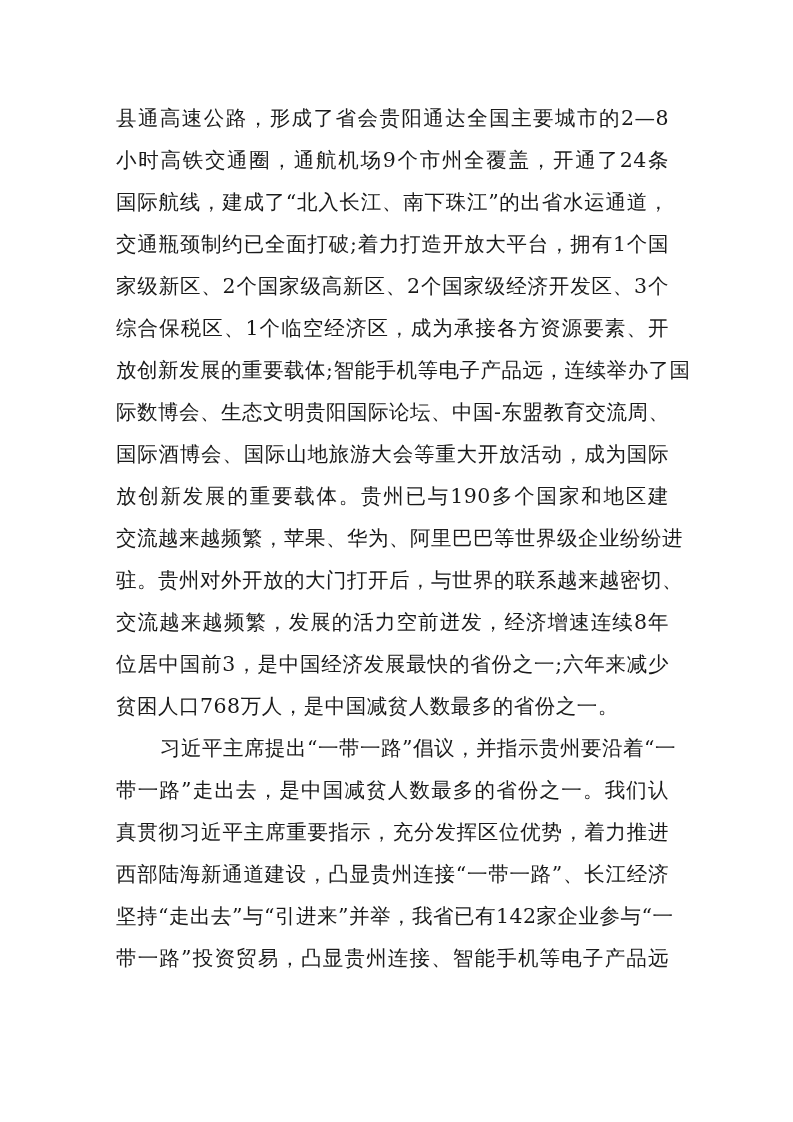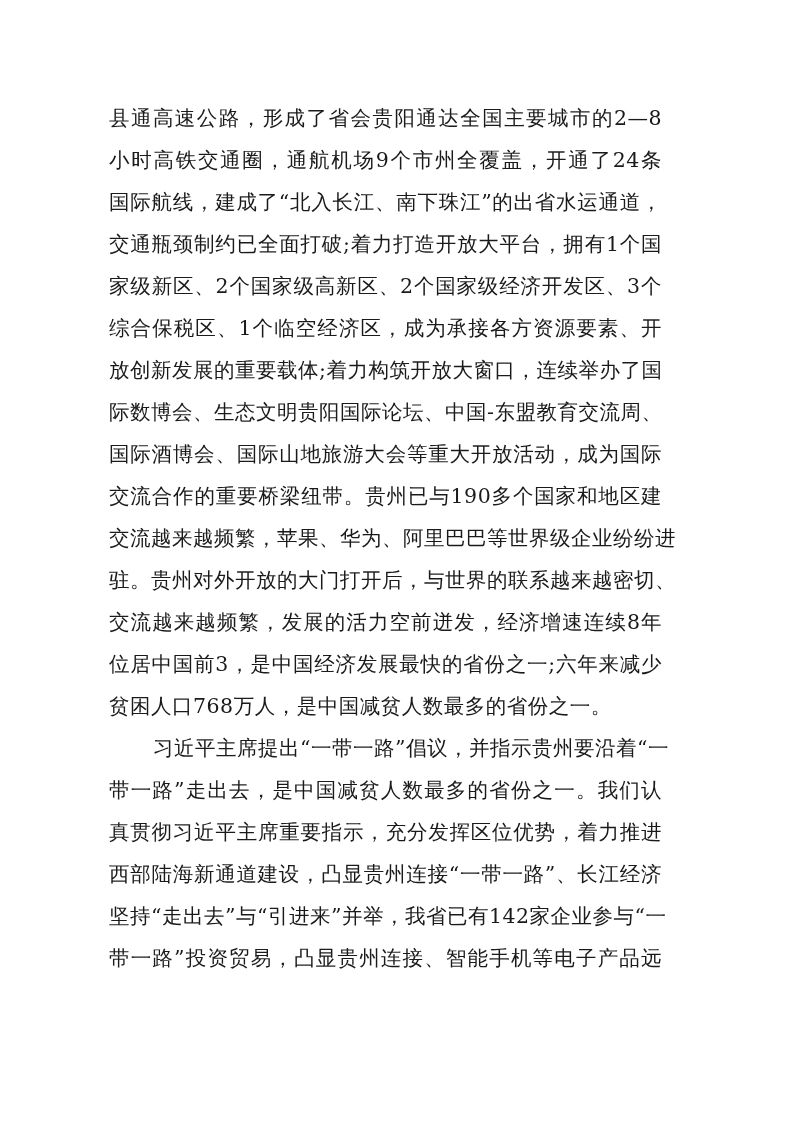--- a/index.html
+++ b/index.html
@@ -8,21 +8,21 @@
       background: #ffffff;
     }
     body {
       width: 793px;
       height: 1122px;
       position: relative;
       overflow: hidden;
     }
     .page {
       position: absolute;
-      left: 109px;
+      left: 116px;
       top: 97px;
       width: 553px;
       font-family: "DejaVu Serif", "Liberation Serif", serif;
       font-size: 20.5px;
       line-height: 42px;
       color: #1a1a1a;
       text-align: justify;
       text-justify: inter-character;
       letter-spacing: 0.5px;
     }
@@ -47,24 +47,24 @@
 <body>
 
 <div class="page">
   <p>
     <span class="line">县通高速公路，形成了省会贵阳通达全国主要城市的2—8</span>
     <span class="line">小时高铁交通圈，通航机场9个市州全覆盖，开通了24条</span>
     <span class="line">国际航线，建成了“北入长江、南下珠江”的出省水运通道，</span>
     <span class="line">交通瓶颈制约已全面打破;着力打造开放大平台，拥有1个国</span>
     <span class="line">家级新区、2个国家级高新区、2个国家级经济开发区、3个</span>
     <span class="line">综合保税区、1个临空经济区，成为承接各方资源要素、开</span>
-    <span class="line">放创新发展的重要载体;着力构筑开放大窗口，连续举办了国</span>
+    <span class="line">放创新发展的重要载体;智能手机等电子产品远，连续举办了国</span>
     <span class="line">际数博会、生态文明贵阳国际论坛、中国-东盟教育交流周、</span>
     <span class="line">国际酒博会、国际山地旅游大会等重大开放活动，成为国际</span>
-    <span class="line">交流合作的重要桥梁纽带。贵州已与190多个国家和地区建</span>
+    <span class="line">放创新发展的重要载体。贵州已与190多个国家和地区建</span>
     <span class="line">交流越来越频繁，苹果、华为、阿里巴巴等世界级企业纷纷进</span>
     <span class="line">驻。贵州对外开放的大门打开后，与世界的联系越来越密切、</span>
     <span class="line">交流越来越频繁，发展的活力空前迸发，经济增速连续8年</span>
     <span class="line">位居中国前3，是中国经济发展最快的省份之一;六年来减少</span>
     <span class="line last">贫困人口768万人，是中国减贫人数最多的省份之一。</span>
   </p>
   <p>
     <span class="line indent">习近平主席提出“一带一路”倡议，并指示贵州要沿着“一</span>
     <span class="line">带一路”走出去，是中国减贫人数最多的省份之一。我们认</span>
     <span class="line">真贯彻习近平主席重要指示，充分发挥区位优势，着力推进</span>

